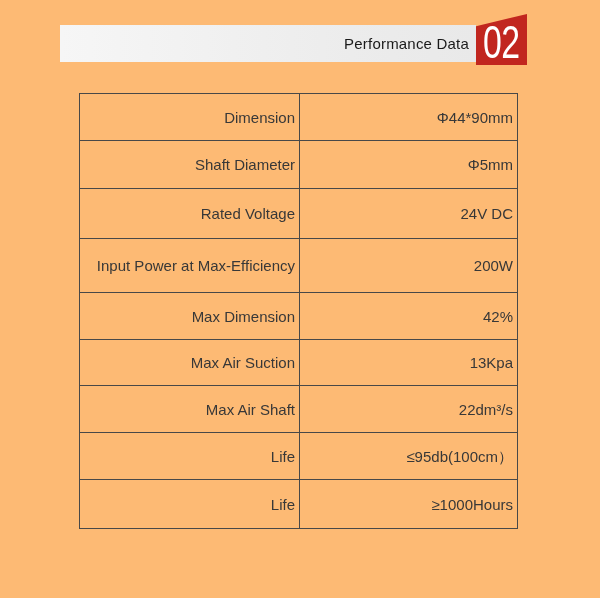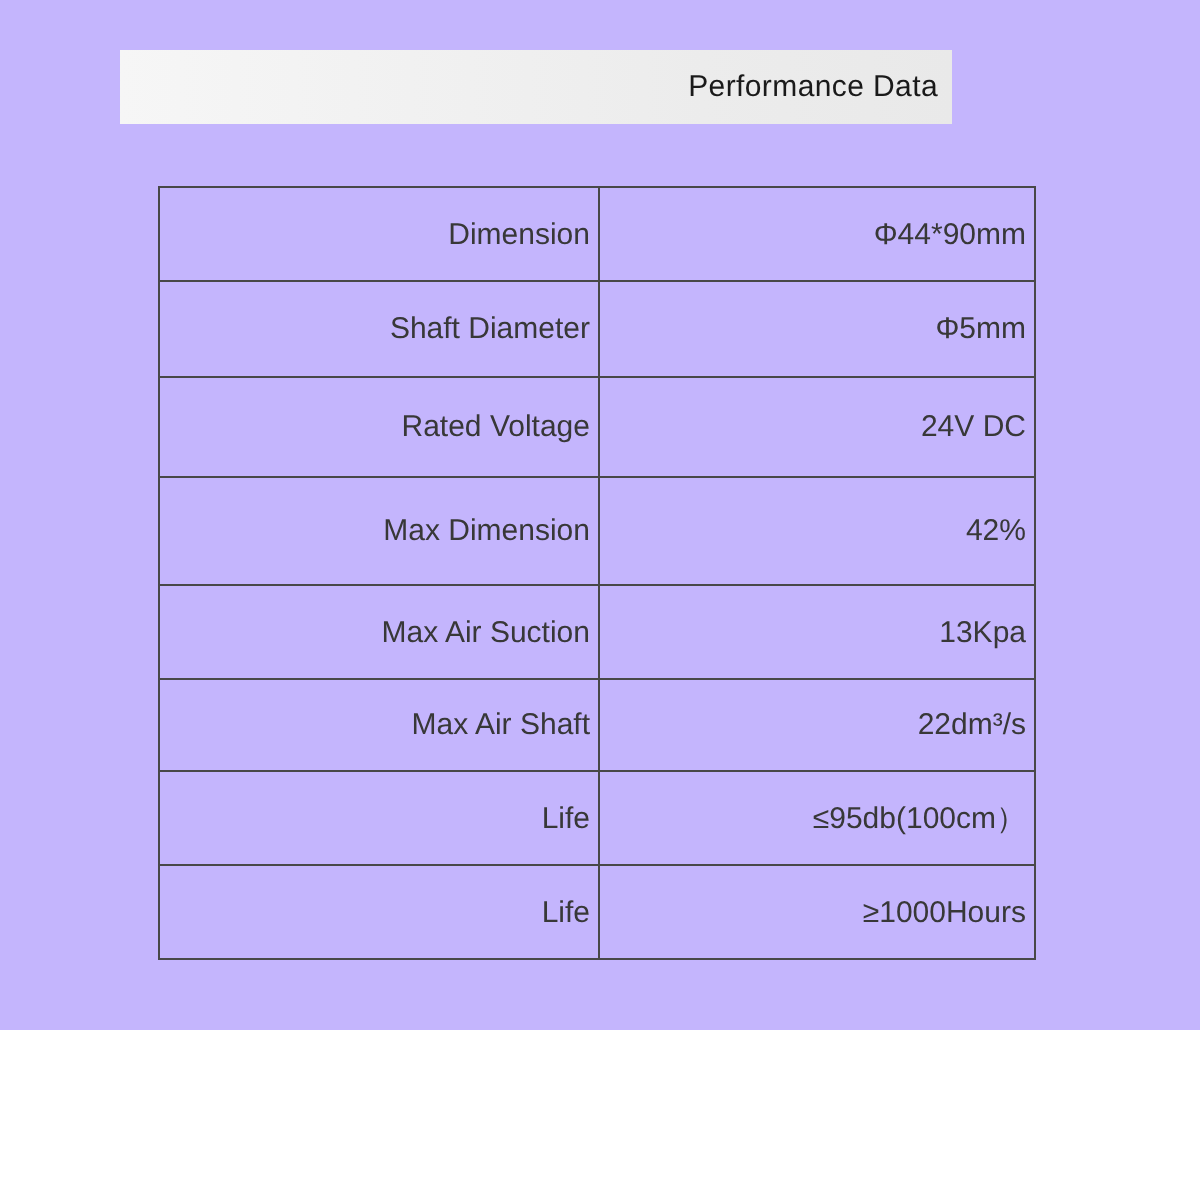--- a/index.html
+++ b/index.html
@@ -4,22 +4,22 @@
 <style>
   html, body {
     margin: 0;
     padding: 0;
     background: #ffffff;
     font-family: "Liberation Sans", sans-serif;
   }
   .page {
     position: relative;
     width: 600px;
-    height: 515px;
-    background: #c4b5fd;
+    height: 598px;
+    background: #fdba74;
     overflow: hidden;
   }
   
   .header-bar {
     position: absolute;
     left: 60px;
     top: 25px;
     width: 416px;
     height: 37px;
     background: linear-gradient(to right, #f6f6f6 0%, #ececec 70%, #e9e9e9 100%);
@@ -89,38 +89,45 @@
 </style>
 </head>
 <body>
 
 <div class="page">
 
   <div class="header-bar">
     <span class="header-title">Performance Data</span>
   </div>
 
+  <div class="badge">
+    <span class="badge-text">02</span>
+  </div>
 
   <table class="spec-table">
     <colgroup>
         <col class="c1">
         <col class="c2">
       </colgroup>
     <tbody>
       <tr>
         <td>Dimension</td>
         <td>Φ44*90mm</td>
       </tr>
       <tr>
         <td>Shaft Diameter</td>
         <td>Φ5mm</td>
       </tr>
       <tr>
         <td>Rated Voltage</td>
         <td>24V DC</td>
+      </tr>
+      <tr>
+        <td>Input Power at Max-Efficiency</td>
+        <td>200W</td>
       </tr>
       <tr>
         <td>Max Dimension</td>
         <td>42%</td>
       </tr>
       <tr>
         <td>Max Air Suction</td>
         <td>13Kpa</td>
       </tr>
       <tr>

